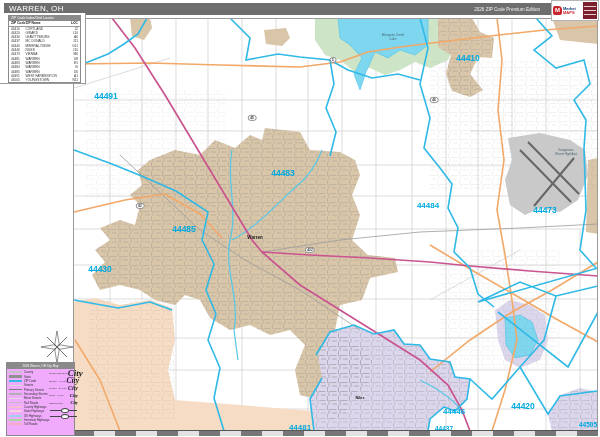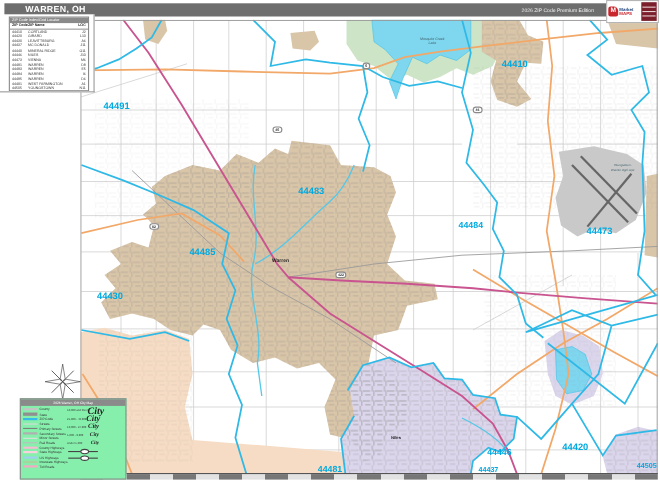--- a/index.html
+++ b/index.html
@@ -1,41 +1,41 @@
 <!DOCTYPE html>
 <html><head>
 <meta charset="utf-8">
 <style>
   html,body{margin:0;padding:0;}
   body{width:600px;height:437px;font-family:"Liberation Sans",sans-serif;background:#fff;}
   #stage{position:relative;width:600px;height:437px;background:#fff;overflow:hidden;}
   #mapsvg{position:absolute;left:0;top:0;}
   
   #hdrbar{position:absolute;left:4px;top:3px;width:592px;height:12px;background:#6e6e6e;}
-  #hdr-title{position:absolute;left:19px;top:1px;color:#fff;font-weight:bold;font-size:8px;letter-spacing:.3px;}
+  #hdr-title{position:absolute;left:5px;top:1px;color:#fff;font-weight:normal;font-size:8px;letter-spacing:.3px;}
   #hdr-edition{position:absolute;right:56px;top:3.5px;color:#f2f2f2;font-size:4.6px;}
   #logo{position:absolute;left:551px;top:0;width:48px;height:21px;background:#fff;border:1px solid #b5b5b5;box-sizing:border-box;display:flex;align-items:center;gap:1px;padding:1px;}
   #logo-red{width:9px;height:9px;background:#c9252c;border-radius:2px 4px 2px 2px;color:#fff;font-size:6px;font-weight:bold;text-align:center;line-height:9px;}
   #logo-text{font-size:4px;font-weight:bold;color:#1a3f7a;line-height:4px;}
   #logo-text b{color:#c9252c;}
   #logo-block{margin-left:auto;width:12px;height:15px;background:#7a1f2b;display:flex;flex-direction:column;justify-content:space-evenly;padding:1px;}
   #logo-block i{display:block;height:1px;background:#e8cfd2;}
   
   #ziptable{position:absolute;left:8px;top:15px;width:73px;background:#fff;border:1px solid #8a8a8a;box-sizing:border-box;}
   #ziptable .tbar{background:#8a8a8a;color:#fff;font-size:3.4px;line-height:5px;padding-left:2px;}
   #ziptable .thead{display:flex;font-size:3.3px;font-weight:bold;color:#222;border-bottom:0.5px solid #999;line-height:4.6px;}
   #ziptable .trow{display:flex;font-size:3.2px;color:#333;line-height:4.3px;}
   .c-zip{width:15px;padding-left:2px;}
   .c-name{width:42px;}
   .c-loc{width:12px;text-align:right;padding-right:2px;}
   
   #tl-panel{position:absolute;left:0;top:13px;width:86px;height:71px;background:#fff;border-right:1px solid #9a9a9a;border-bottom:1px solid #9a9a9a;box-sizing:border-box;z-index:1;}
   #ziptable{z-index:2;}
   
-  #legend{position:absolute;left:18px;top:362px;width:97px;height:74px;background:#86efac;border:0.5px solid #8a8a8a;box-sizing:border-box;z-index:2;}
+  #legend{position:absolute;left:6px;top:362px;width:69px;height:74px;background:#f0abfc;border:0.5px solid #8a8a8a;box-sizing:border-box;z-index:2;}
   #legend .tbar{background:#8a8a8a;color:#fff;font-size:3px;line-height:6px;text-align:center;}
   #legend-body{display:flex;padding:1px 1px 0 2px;}
   #legend-lines{width:40px;}
   .lrow{display:flex;align-items:center;height:4.35px;}
   .lsample{width:13px;margin-right:2px;flex:none;}
   .llabel{font-size:2.9px;color:#333;white-space:nowrap;}
   #legend-right{width:29px;}
   .crow{display:flex;align-items:center;justify-content:space-between;height:7.4px;}
   .clabel{font-size:2.5px;color:#333;white-space:nowrap;}
   .csample{font-family:"Liberation Serif",serif;font-style:italic;font-weight:bold;color:#222;line-height:1;}

